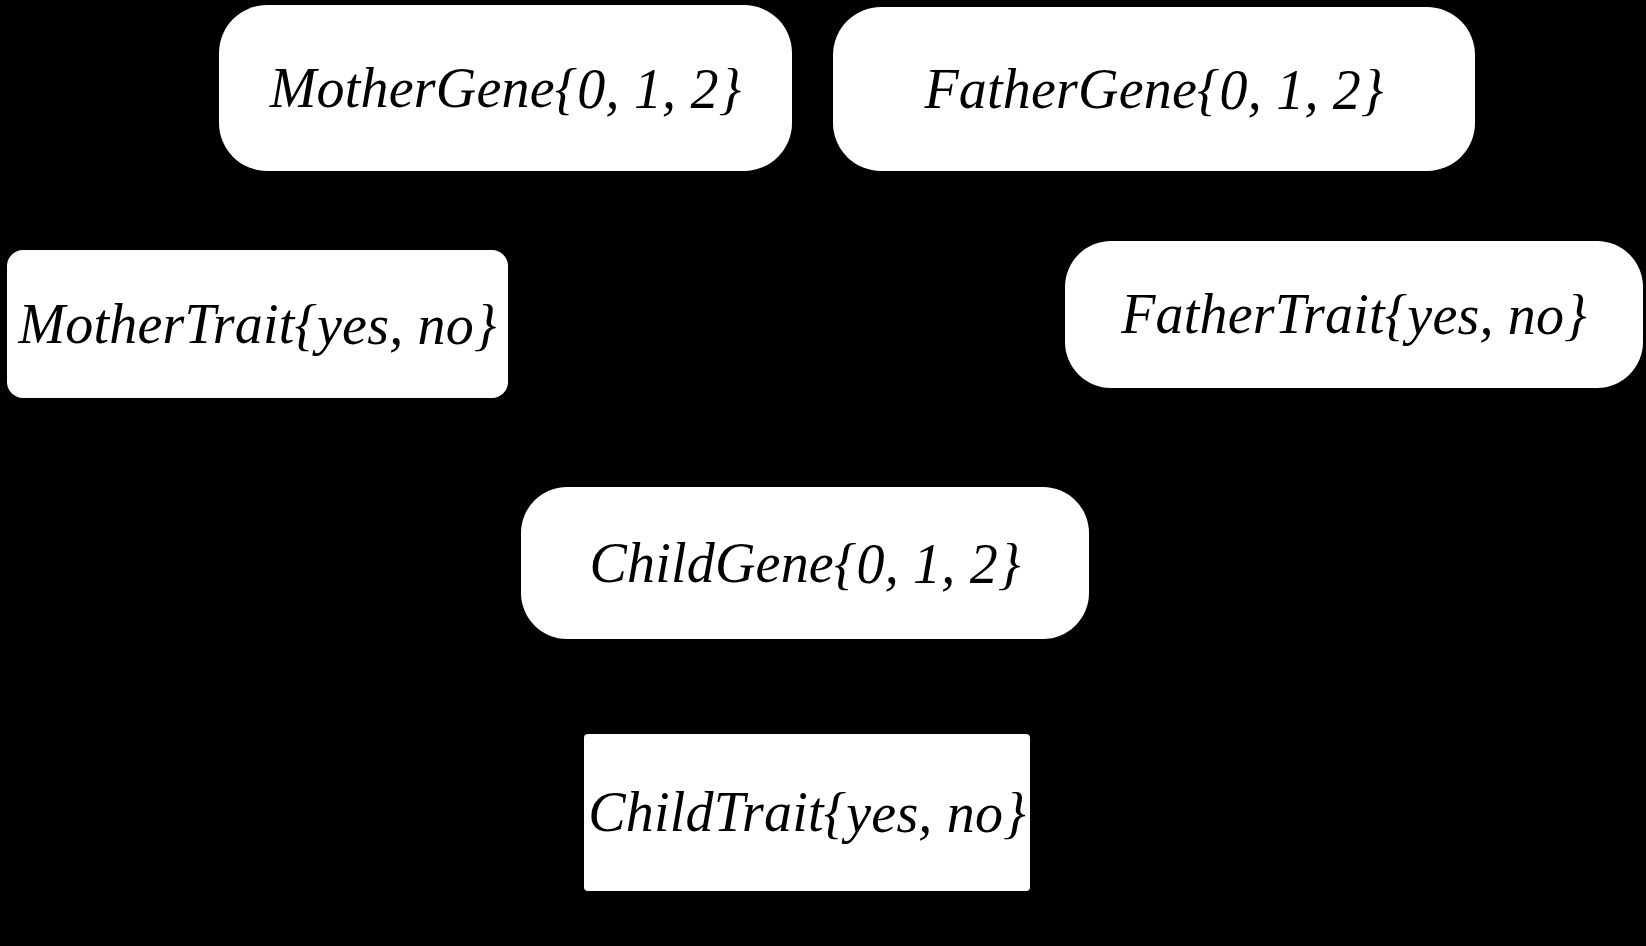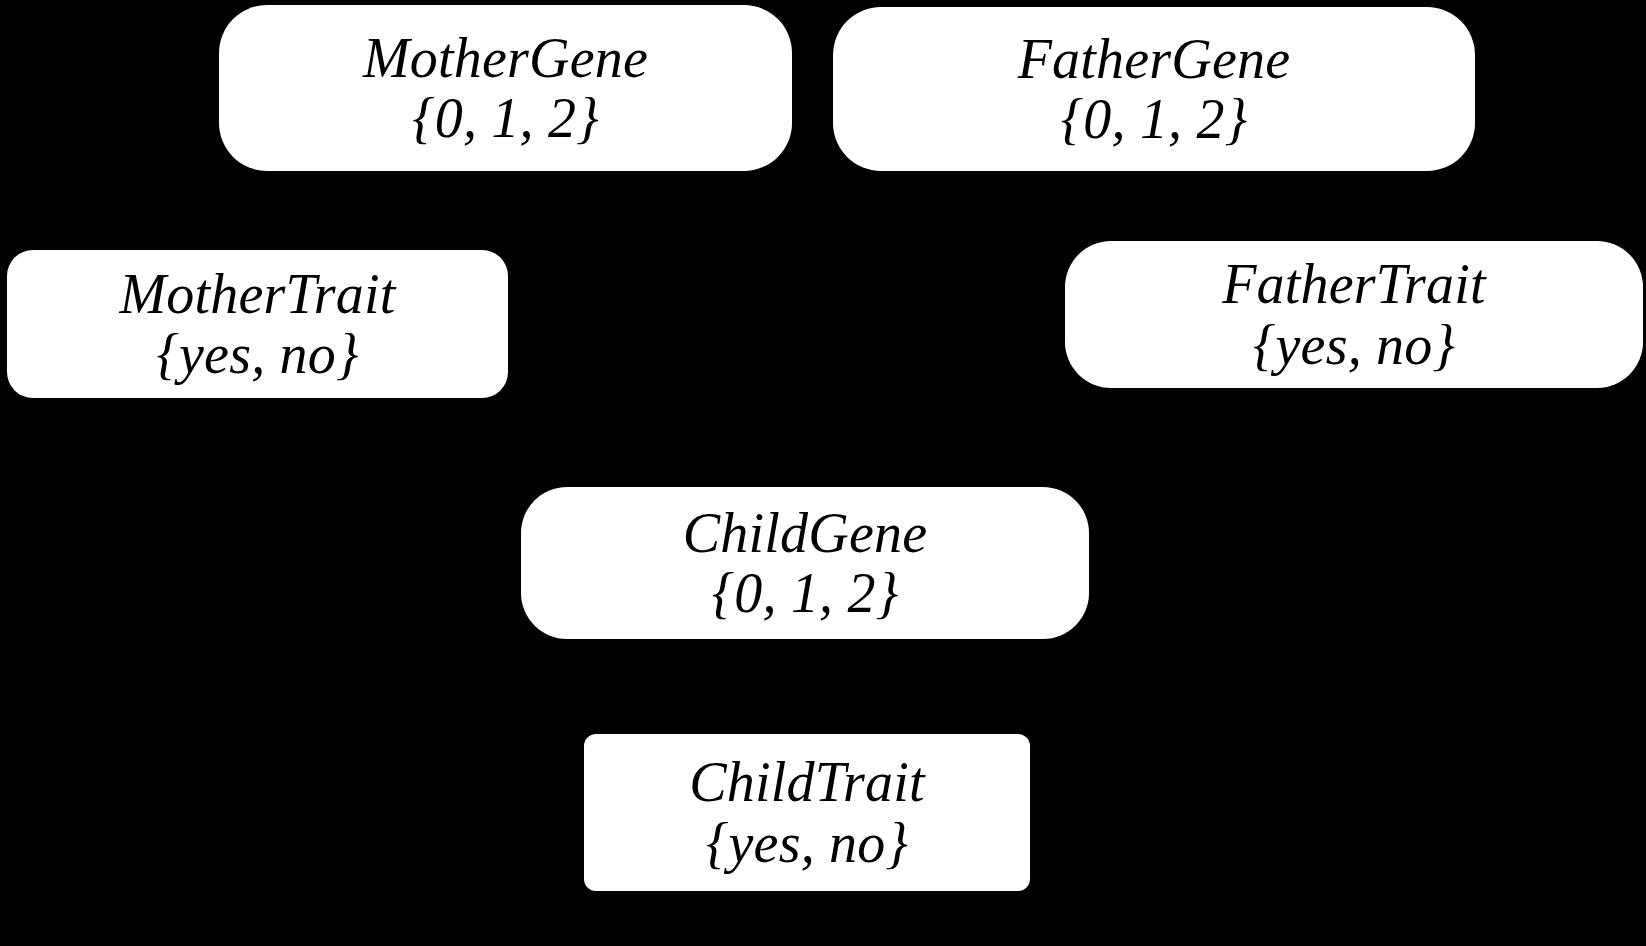--- a/index.html
+++ b/index.html
@@ -16,21 +16,20 @@
     width: 1646px;
     height: 946px;
     background: #000000;
     overflow: hidden;
   }
   .node {
     position: absolute;
     background: #ffffff;
     border-radius: 48px;
     display: flex;
-    flex-direction: column;
     align-items: center;
     justify-content: center;
     color: #000000;
     font-style: italic;
     line-height: 1.04;
     text-align: center;
     box-sizing: border-box;
     padding: 0 14px;
   }
   .node .nm {
@@ -40,24 +39,24 @@
   }
   .node .dom {
     font-size: 56px;
     letter-spacing: 0.2px;
     white-space: nowrap;
     margin-top: 2px;
   }
   
   .n-mother-gene  { left: 219px; top: 5px;   width: 573px; height: 166px; }
   .n-father-gene  { left: 833px; top: 7px;   width: 642px; height: 164px; }
-  .n-mother-trait { left: 7px;   top: 250px; width: 501px; height: 148px; border-radius: 26px; text-align: right; }
+  .n-mother-trait { left: 7px;   top: 250px; width: 501px; height: 148px; border-radius: 16px; text-align: right; }
   .n-father-trait { left: 1065px;top: 241px; width: 578px; height: 147px; border-radius: 46px; }
   .n-child-gene   { left: 521px; top: 487px; width: 568px; height: 152px; border-radius: 46px; }
-  .n-child-trait  { left: 584px; top: 734px; width: 446px; height: 157px; border-radius: 12px; }
+  .n-child-trait  { left: 584px; top: 734px; width: 446px; height: 157px; border-radius: 4px; }
 </style>
 </head>
 <body>
 
 <div id="canvas">
 
   <div class="node n-mother-gene">
     <span class="nm">MotherGene</span>
     <span class="dom">{0, 1, 2}</span>
   </div>

